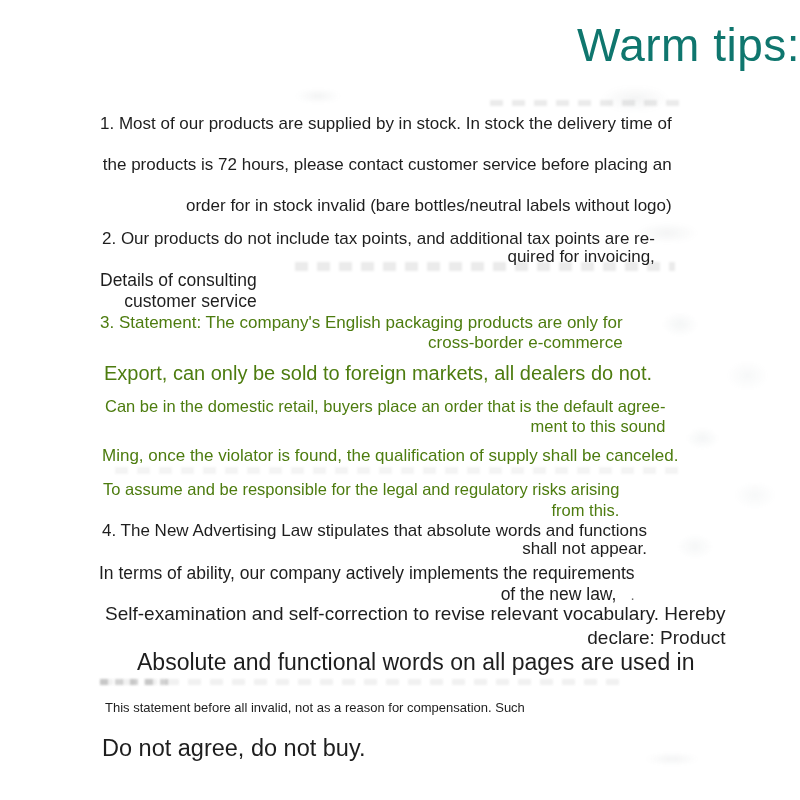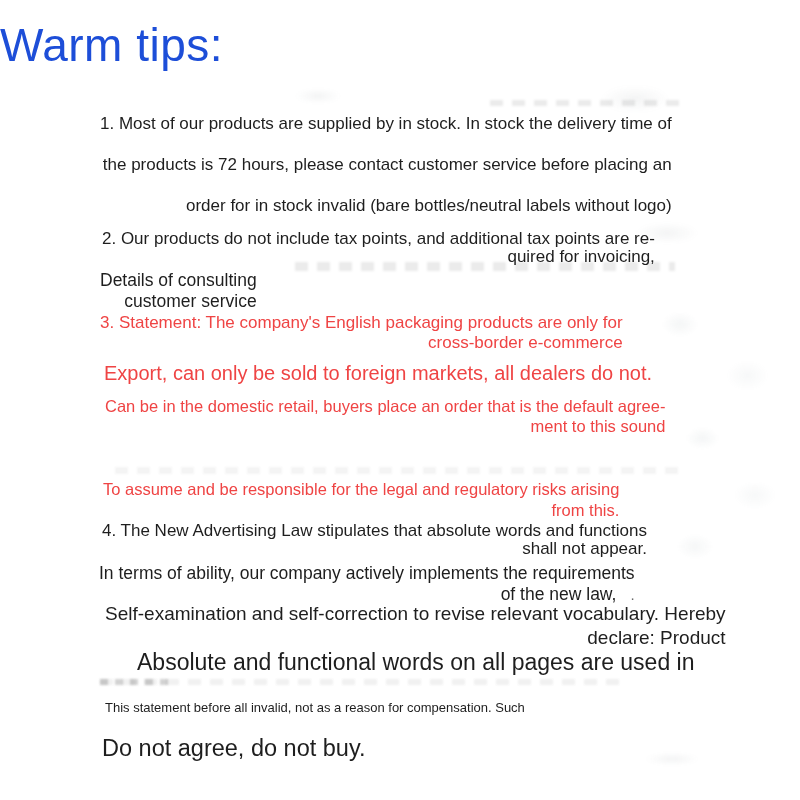--- a/index.html
+++ b/index.html
@@ -10,27 +10,27 @@
     background: #ffffff;
     overflow: hidden;
     font-family: "Liberation Sans", sans-serif;
     color: #1e1e1e;
   }
   .line { white-space: nowrap; text-align: right; }
   .abs { position: absolute; }
 
   .title {
     left: 0; right: 0; top: 18px;
-    text-align: left;
+    text-align: right;
     font-size: 46px;
     letter-spacing: 0.5px;
-    color: #1d4ed8;
+    color: #0f766e;
   }
   .black { color: #1e1e1e; }
-  .red   { color: #ef4444; }
+  .red   { color: #4d7c0f; }
 
   .stock      { left: 100px; top: 103px; font-size: 17px;   line-height: 41px; }
   .tax        { left: 102px; top: 230px; font-size: 17px;   line-height: 18px; }
   .consulting { left: 100px; top: 270px; font-size: 17.5px; line-height: 21px; }
   .statement3 { left: 100px; top: 313px; font-size: 17px;   line-height: 20px; }
   .export     { left: 104px; top: 361px; font-size: 20px;   line-height: 24px; }
   .domestic   { left: 105px; top: 396px; font-size: 16.5px; line-height: 20px; }
   .ming       { left: 102px; top: 446px; font-size: 17px;   line-height: 20px; }
   .assume     { left: 103px; top: 479px; font-size: 16.5px; line-height: 20.5px; }
   .adlaw      { left: 102px; top: 522px; font-size: 17px;   line-height: 17.5px; }
@@ -108,20 +108,21 @@
     <div class="line">cross-border e-commerce</div>
   </div>
 
   <div class="abs export red line">Export, can only be sold to foreign markets, all dealers do not.</div>
 
   <div class="abs domestic red">
     <div class="line">Can be in the domestic retail, buyers place an order that is the default agree-</div>
     <div class="line">ment to this sound</div>
   </div>
 
+  <div class="abs ming red line">Ming, once the violator is found, the qualification of supply shall be canceled.</div>
 
   <div class="abs assume red">
     <div class="line">To assume and be responsible for the legal and regulatory risks arising</div>
     <div class="line">from this.</div>
   </div>
 
   <div class="abs adlaw black">
     <div class="line">4. The New Advertising Law stipulates that absolute words and functions</div>
     <div class="line">shall not appear.</div>
   </div>

